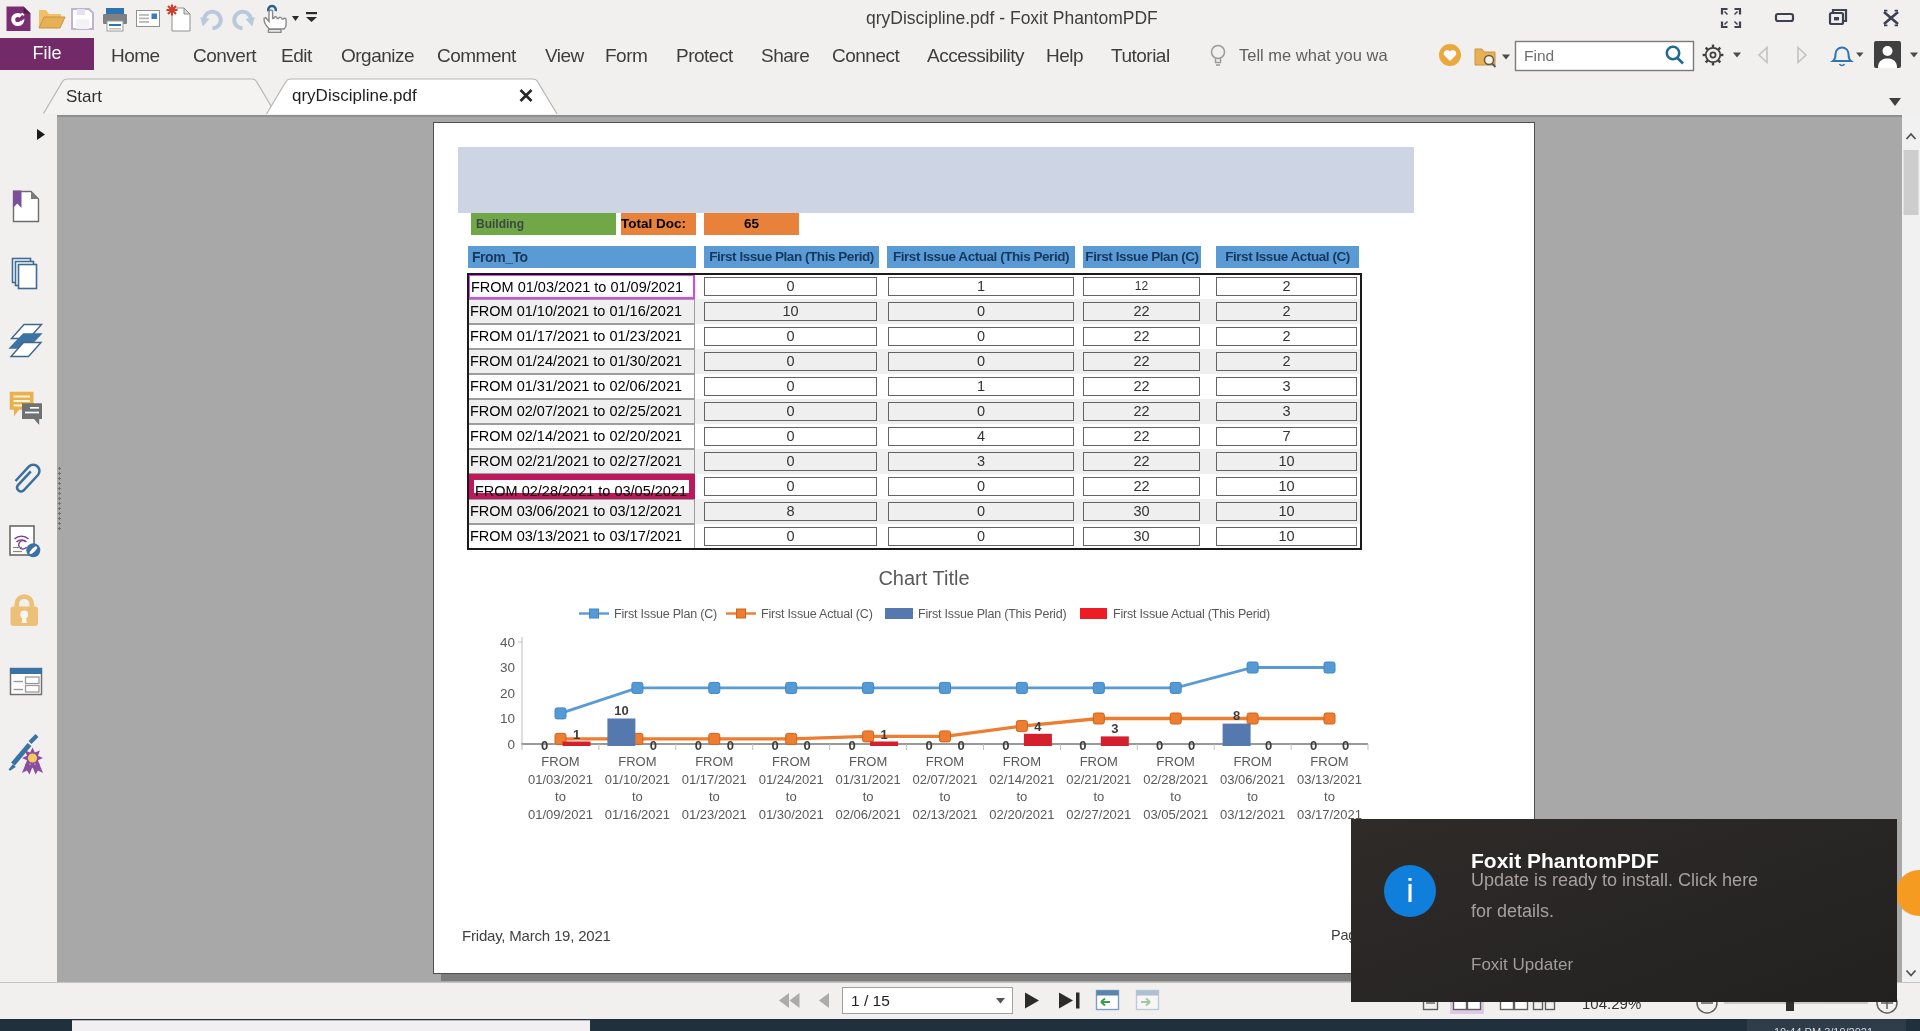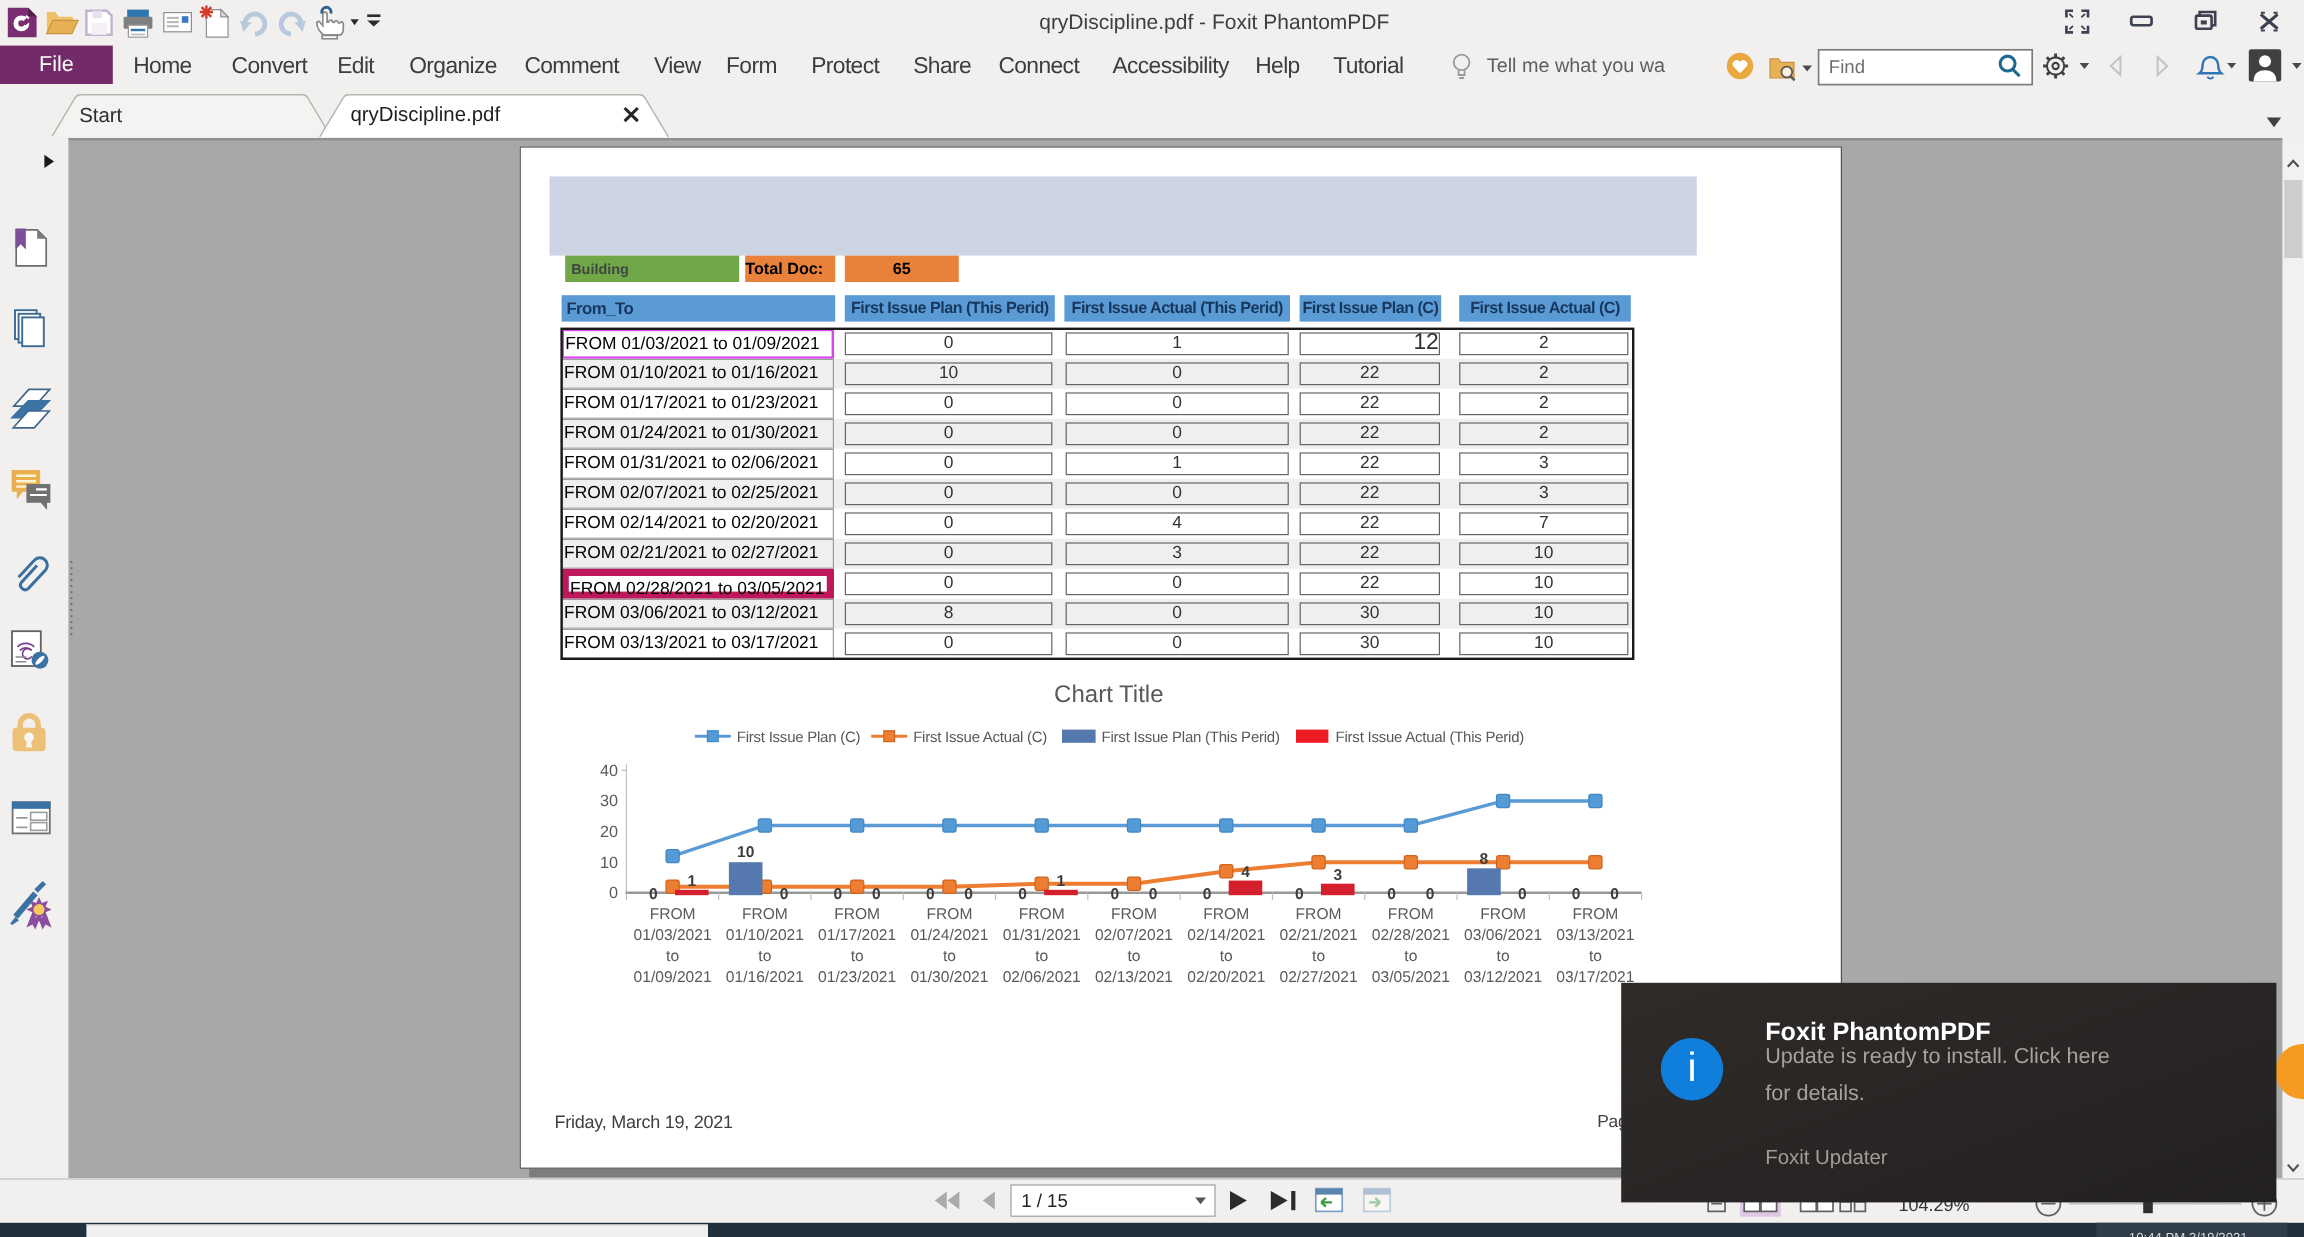--- a/index.html
+++ b/index.html
@@ -269,21 +269,21 @@
 <div class="a" style="left:270px;top:90px;width:95px;height:22px;background:#e8823b;color:#000;font-weight:bold;font-size:13.5px;line-height:22px;text-align:center">65</div>
 <div class="a" style="left:34px;top:123px;width:228px;height:22px;background:#5b9bd5;color:#17375d;font-weight:bold;font-size:14px;line-height:22px;text-align:left;padding-left:4px;box-sizing:border-box;letter-spacing:-.45px;white-space:nowrap">From_To</div>
 <div class="a" style="left:270px;top:123px;width:175px;height:22px;background:#5b9bd5;color:#17375d;font-weight:bold;font-size:13.5px;line-height:22px;text-align:center;letter-spacing:-.45px;white-space:nowrap">First Issue Plan (This Perid)</div>
 <div class="a" style="left:453px;top:123px;width:188px;height:22px;background:#5b9bd5;color:#17375d;font-weight:bold;font-size:13.5px;line-height:22px;text-align:center;letter-spacing:-.45px;white-space:nowrap">First Issue Actual (This Perid)</div>
 <div class="a" style="left:649px;top:123px;width:118px;height:22px;background:#5b9bd5;color:#17375d;font-weight:bold;font-size:13.5px;line-height:22px;text-align:center;letter-spacing:-.45px;white-space:nowrap">First Issue Plan (C)</div>
 <div class="a" style="left:782px;top:123px;width:143px;height:22px;background:#5b9bd5;color:#17375d;font-weight:bold;font-size:13.5px;line-height:22px;text-align:center;letter-spacing:-.45px;white-space:nowrap">First Issue Actual (C)</div>
 <div class="a" style="left:34px;top:151px;width:894px;height:25px;background:#ffffff"></div>
 <div class="a" style="left:34px;top:151px;width:227px;height:25px;border:2px solid #d946ef;box-sizing:border-box;font-size:14.5px;color:#000;line-height:23px;padding-left:1px;white-space:nowrap">FROM 01/03/2021 to 01/09/2021</div>
 <div class="a" style="left:270px;top:154px;width:173px;height:19px;border:1.5px solid #646464;box-sizing:border-box;font-size:14.5px;color:#333;line-height:16px;text-align:center">0</div>
 <div class="a" style="left:454px;top:154px;width:186px;height:19px;border:1.5px solid #646464;box-sizing:border-box;font-size:14.5px;color:#333;line-height:16px;text-align:center">1</div>
-<div class="a" style="left:649px;top:154px;width:117px;height:19px;border:1.5px solid #646464;box-sizing:border-box;font-size:19px;color:#333;line-height:16px;text-align:right">12</div>
+<div class="a" style="left:649px;top:154px;width:117px;height:19px;border:1.5px solid #646464;box-sizing:border-box;font-size:12px;color:#333;line-height:16px;text-align:center">12</div>
 <div class="a" style="left:782px;top:154px;width:141px;height:19px;border:1.5px solid #646464;box-sizing:border-box;font-size:14.5px;color:#333;line-height:16px;text-align:center">2</div>
 <div class="a" style="left:34px;top:176px;width:894px;height:25px;background:#efefef"></div>
 <div class="a" style="left:34px;top:176px;width:227px;height:25px;border:1px solid #9d9d9d;box-sizing:border-box;font-size:14.5px;color:#000;line-height:23px;padding-left:1px;white-space:nowrap">FROM 01/10/2021 to 01/16/2021</div>
 <div class="a" style="left:270px;top:179px;width:173px;height:19px;border:1.5px solid #646464;box-sizing:border-box;font-size:14.5px;color:#333;line-height:16px;text-align:center">10</div>
 <div class="a" style="left:454px;top:179px;width:186px;height:19px;border:1.5px solid #646464;box-sizing:border-box;font-size:14.5px;color:#333;line-height:16px;text-align:center">0</div>
 <div class="a" style="left:649px;top:179px;width:117px;height:19px;border:1.5px solid #646464;box-sizing:border-box;font-size:14.5px;color:#333;line-height:16px;text-align:center">22</div>
 <div class="a" style="left:782px;top:179px;width:141px;height:19px;border:1.5px solid #646464;box-sizing:border-box;font-size:14.5px;color:#333;line-height:16px;text-align:center">2</div>
 <div class="a" style="left:34px;top:201px;width:894px;height:25px;background:#ffffff"></div>
 <div class="a" style="left:34px;top:201px;width:227px;height:25px;border:1px solid #9d9d9d;box-sizing:border-box;font-size:14.5px;color:#000;line-height:23px;padding-left:1px;white-space:nowrap">FROM 01/17/2021 to 01/23/2021</div>
 <div class="a" style="left:270px;top:204px;width:173px;height:19px;border:1.5px solid #646464;box-sizing:border-box;font-size:14.5px;color:#333;line-height:16px;text-align:center">0</div>

